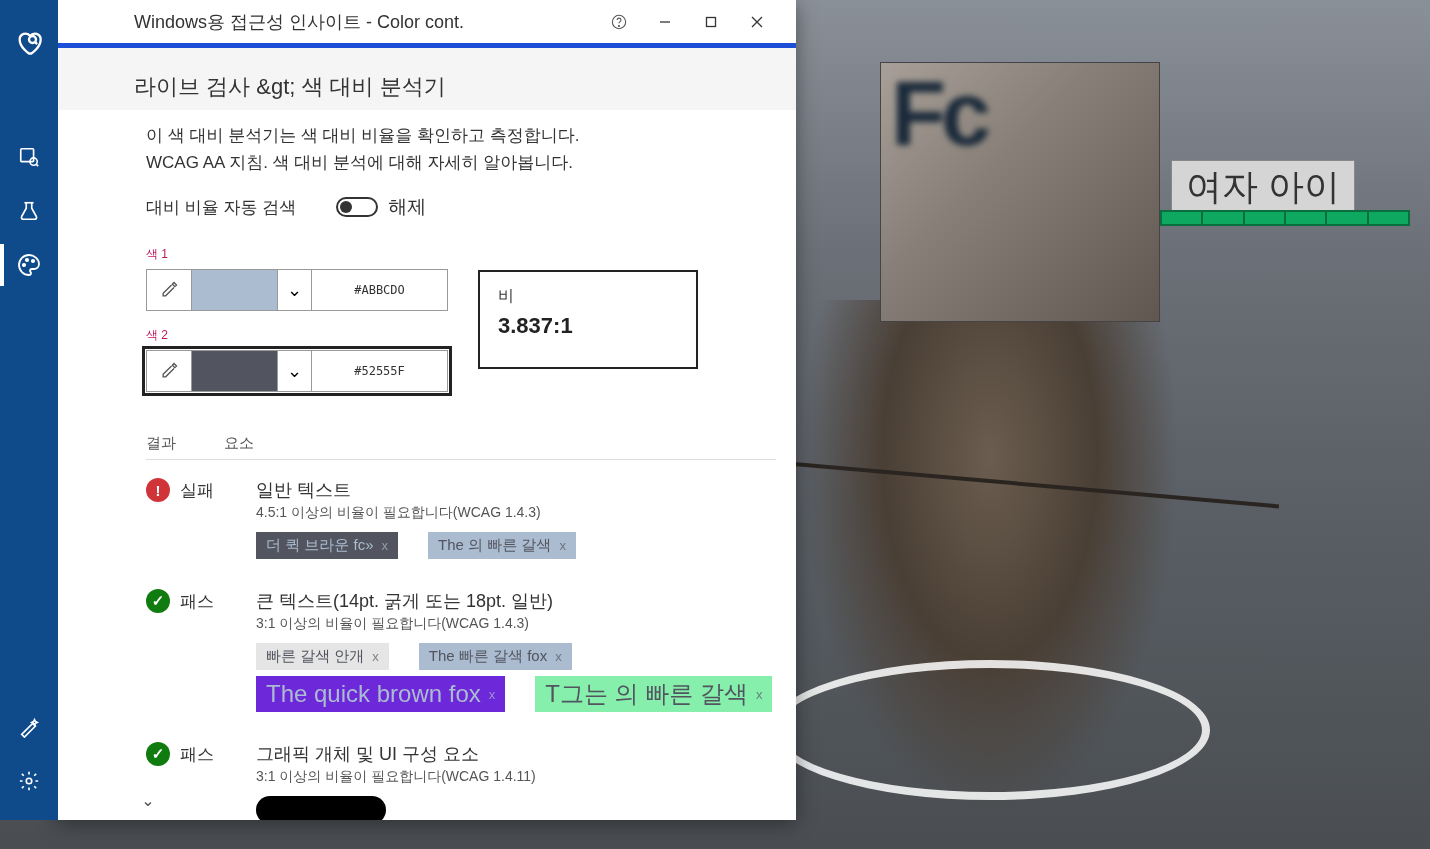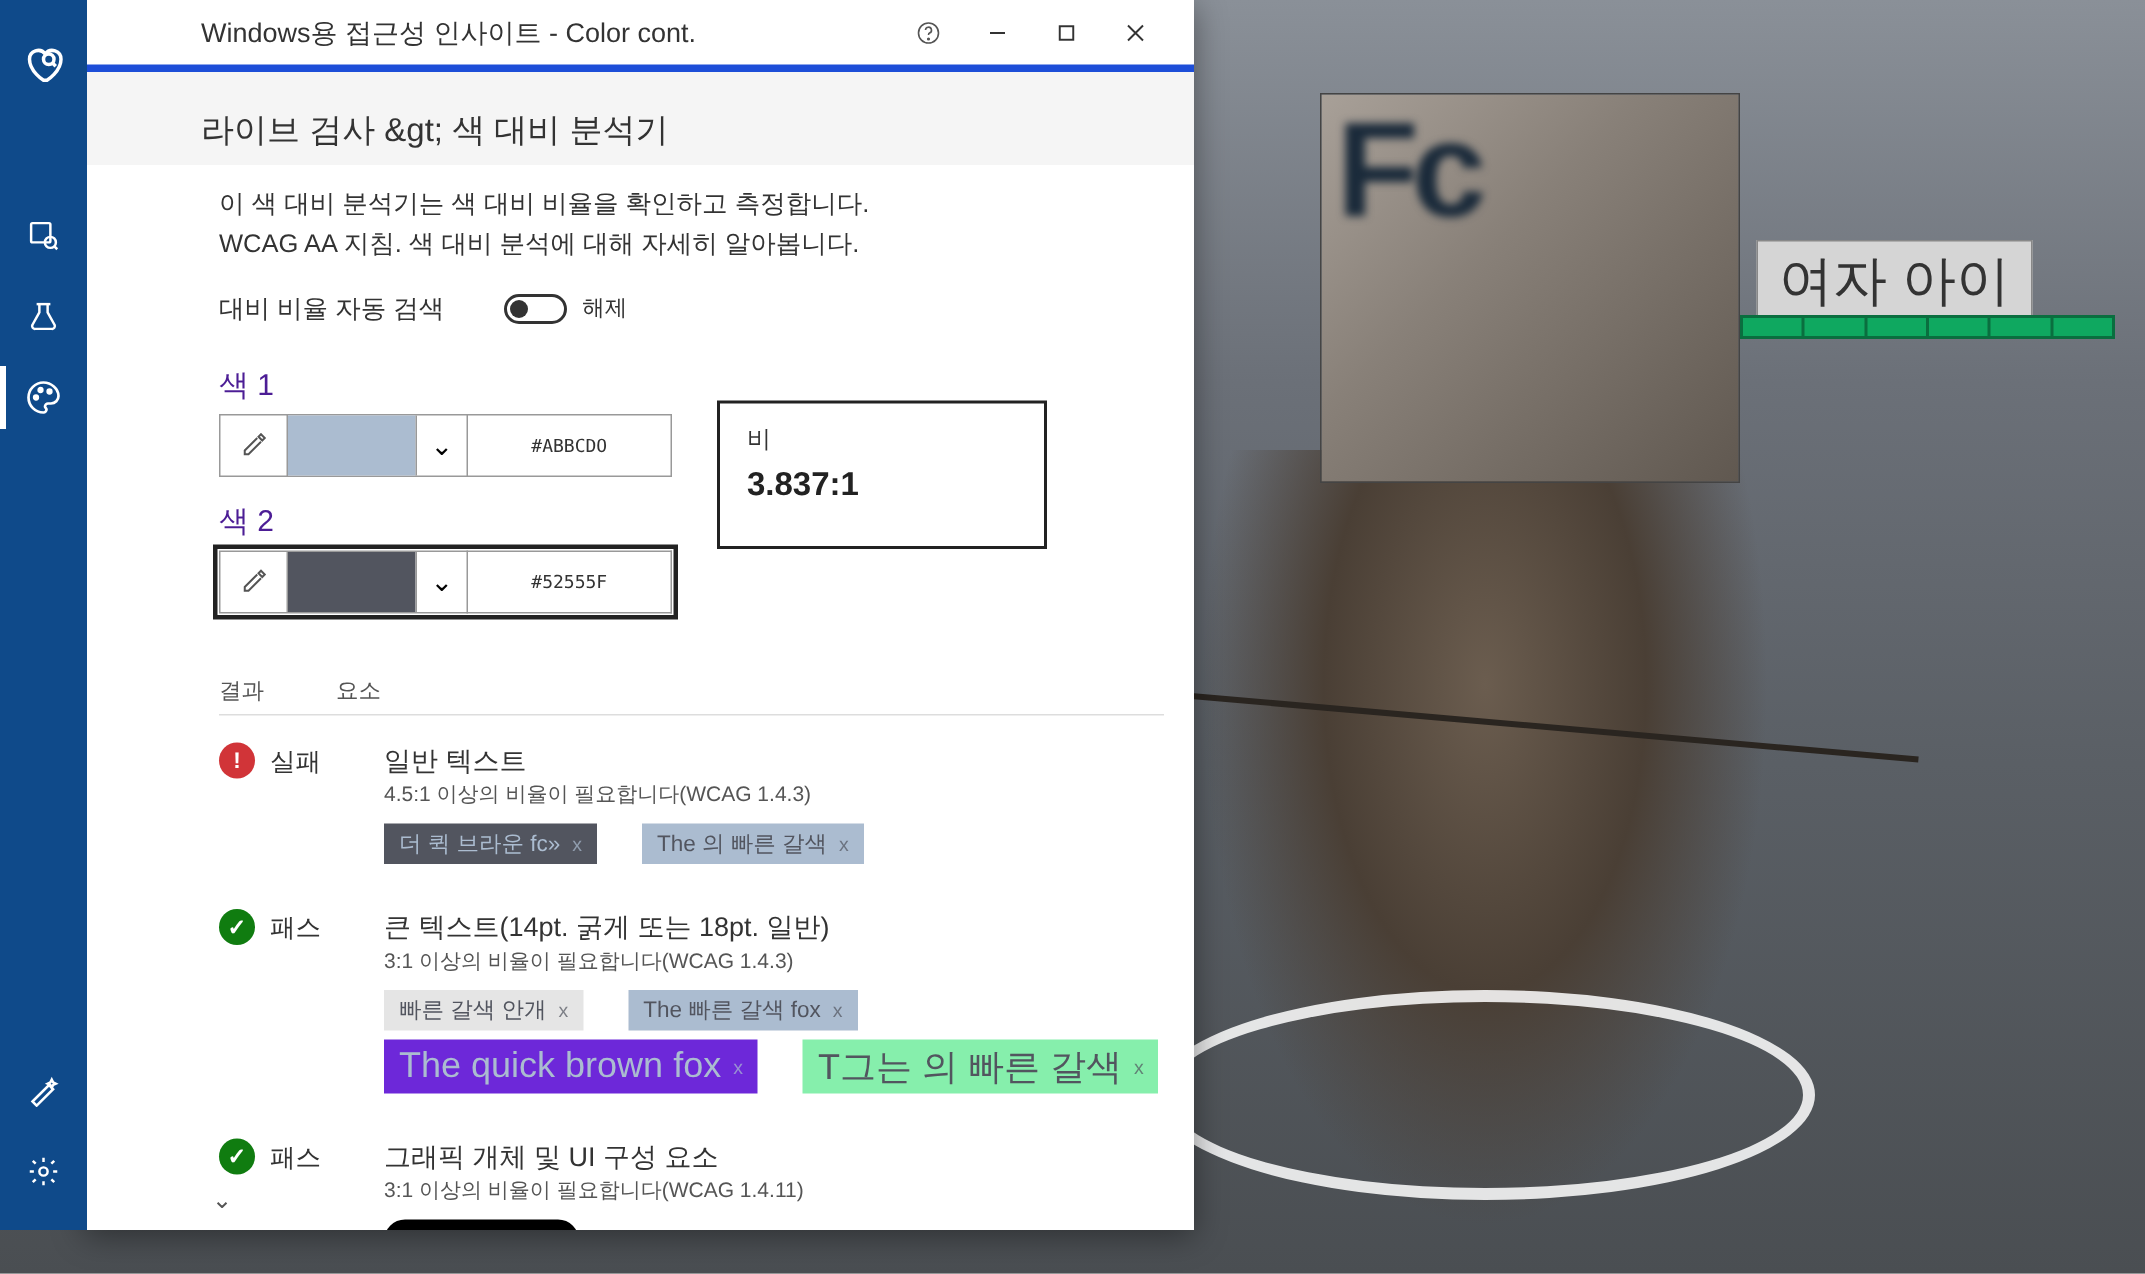--- a/index.html
+++ b/index.html
@@ -79,26 +79,26 @@
     .toggle-label { font-size: 17px; color: #333; }
     .toggle-wrap { display: flex; align-items: center; gap: 10px; }
     .toggle-switch {
       width: 42px; height: 20px; border: 2px solid #333; border-radius: 11px;
       position: relative; cursor: pointer;
     }
     .toggle-switch::after {
       content: ''; position: absolute; left: 2px; top: 2px; width: 12px; height: 12px;
       border-radius: 50%; background: #333;
     }
-    .toggle-state { font-size: 15px; color: #333; }
+    .toggle-state { font-size: 19px; color: #333; }
     
     .colors-area { display: flex; gap: 30px; align-items: flex-start; margin-bottom: 20px; }
     .color-pickers { flex: 0 0 auto; }
     .color-block { margin-bottom: 16px; }
-    .color-block-label { font-size: 20px; color: #4c1d95; margin-bottom: 6px; }
+    .color-block-label { font-size: 12px; color: #be185d; margin-bottom: 6px; }
     .picker-row { display: flex; align-items: stretch; height: 42px; }
     .picker-row.focused { outline: 3px solid #222; outline-offset: 1px; }
     .eyedrop-cell {
       width: 46px; border: 1px solid #999; display: flex; align-items: center; justify-content: center;
       cursor: pointer; background: #fff;
     }
     .swatch-cell {
       width: 120px; border: 1px solid #999; border-left: none; display: flex; align-items: center;
       cursor: pointer;
     }

